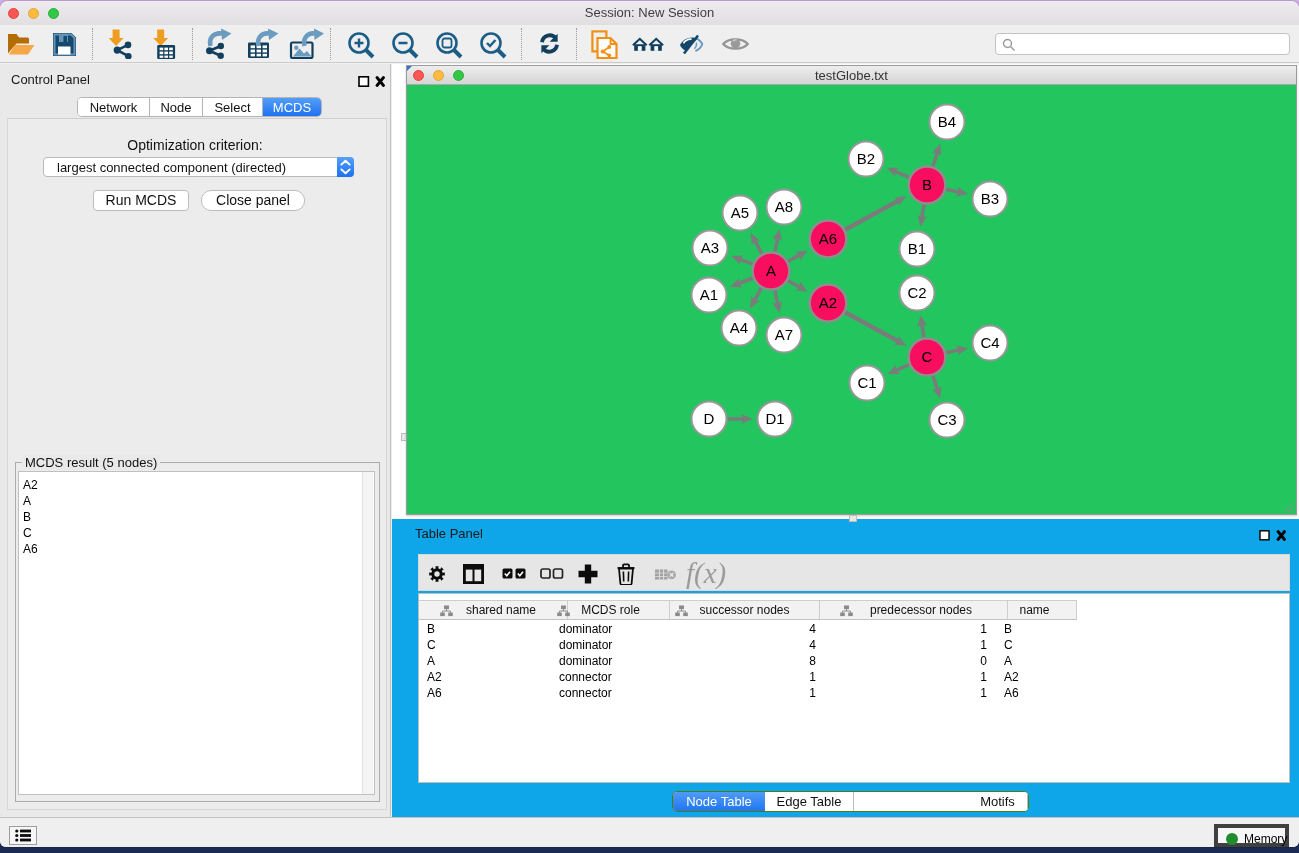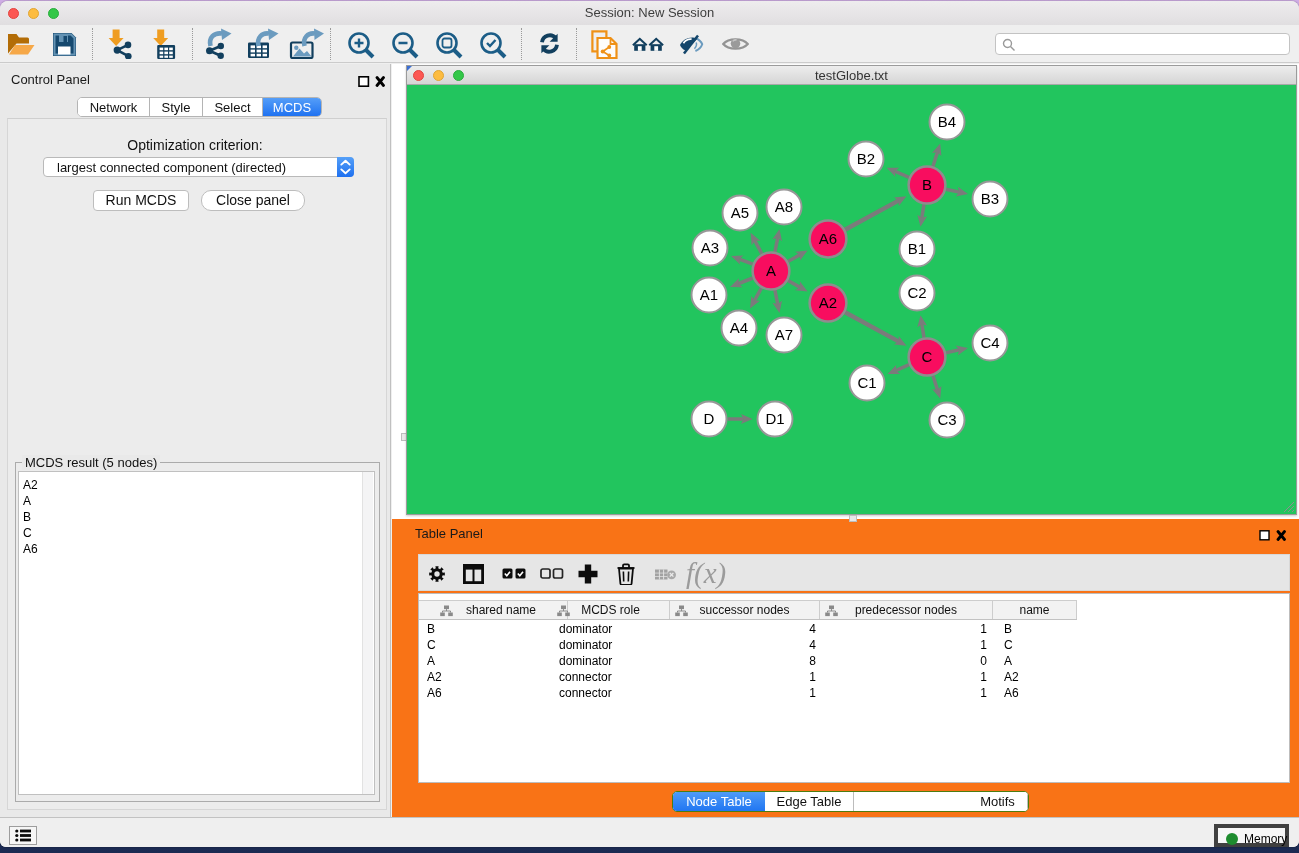--- a/index.html
+++ b/index.html
@@ -38,21 +38,21 @@
 .listbox .item { font-size:12px; color:#000; padding-left:4px; height:16px; line-height:16px; }
 .lb-scroll { position:absolute; right:1px; top:0px; width:11px; height:322px; background:#f4f4f5; border-left:1px solid #e2e2e2; }
 
 .rightarea { position:absolute; left:392px; top:63px; width:907px; height:753px; background:#fff; }
 .netwin { position:absolute; left:14px; top:1px; width:891px; height:450px; background:#22c55e; border:1px solid #9b9b9b; box-shadow:0 1px 2px rgba(0,0,0,.2); }
 .netwin .ntb { position:absolute; left:0; top:0; width:100%; height:19px; background:linear-gradient(180deg,#ededed 0%,#d5d5d5 100%); border-bottom:1px solid #a8a8a8; }
 .netwin .ntb .title { position:absolute; width:100%; top:2px; text-align:center; font-size:13px; color:#333; }
 .ntl { position:absolute; top:4px; width:11px; height:11px; border-radius:50%; }
 .grip { position:absolute; right:2px; bottom:2px; width:12px; height:12px; }
 
-.tp { position:absolute; left:392px; top:518px; width:907px; height:298px; background:#f97316; }
+.tp { position:absolute; left:392px; top:518px; width:907px; height:298px; background:#0ea5e9; }
 .tp-title { position:absolute; left:23px; top:7px; font-size:13px; color:#1a1a1a; }
 .tp-icons { position:absolute; right:12px; top:8px; }
 .tp-toolbar { position:absolute; left:26px; top:35px; width:872px; height:37px; background:#e6e6e6; border:1px solid #d8d8d8; }
 .tbl { position:absolute; left:26px; top:74px; width:872px; height:190px; background:#fff; border:1px solid #bdbdbd; }
 .tbl .hrow { position:absolute; left:0; top:6px; height:20px; background:#f2f2f2; border-top:1px solid #cdcdcd; border-bottom:1px solid #c2c2c2; }
 .hcell { position:absolute; top:0; height:100%; border-right:1px solid #cdcdcd; font-size:12px; color:#111; text-align:center; line-height:19px; }
 .hcell svg { position:absolute; left:5px; top:4px; }
 .trow { position:absolute; height:16px; font-size:12px; color:#000; line-height:16px; }
 .tcell { position:absolute; top:0; height:16px; }
 .bots { position:absolute; left:280px; top:272px; height:21px; display:flex; border:1px solid #4d7c0f; border-radius:5px; overflow:hidden; background:#fff; }
@@ -232,21 +232,21 @@
   <div class="cp">
     <div class="cp-title">Control Panel</div>
     <div class="cp-icons" id="cpicons">
       <svg width="28" height="11" viewBox="0 0 28 11">
         <rect x="1" y="0.8" width="9.4" height="9.4" fill="#fff" stroke="#000" stroke-width="1.6"></rect>
         <path d="M19 1.5 L25.5 9.5 M25.5 1.5 L19 9.5" stroke="#000" stroke-width="2.8" fill="none" stroke-linecap="round"></path>
       </svg>
     </div>
     <div class="tabs">
       <div class="tab" style="width:72px;">Network</div>
-      <div class="tab" style="width:53px;">Style</div>
+      <div class="tab" style="width:53px;">Node</div>
       <div class="tab" style="width:60px;">Select</div>
       <div class="tab sel" style="width:58px;">MCDS</div>
     </div>
     <div class="cp-body"></div>
     <div class="opt-label">Optimization criterion:</div>
     <div class="combo">
       <div class="txt">largest connected component (directed)</div>
       <div class="step" id="combostep">
         <svg width="17" height="20" viewBox="0 0 17 20">
             <g stroke="#fff" stroke-width="1.9" fill="none" stroke-linecap="round" stroke-linejoin="round">
@@ -456,21 +456,21 @@
               <path d="M6.5 4.1 V6 M2.5 7.5 V6 H10.5 V7.5" stroke="#8a8a8a" fill="none" stroke-width="1"></path>
             </svg>MCDS role</div>
         <div class="hcell" style="left:251px; width:150px;"><svg width="13" height="12" viewBox="0 0 13 12">
               <g fill="#8a8a8a">
                 <rect x="4" y="0.5" width="5" height="3.6"></rect>
                 <rect x="0.2" y="7.5" width="4.6" height="3.6"></rect>
                 <rect x="8.2" y="7.5" width="4.6" height="3.6"></rect>
               </g>
               <path d="M6.5 4.1 V6 M2.5 7.5 V6 H10.5 V7.5" stroke="#8a8a8a" fill="none" stroke-width="1"></path>
             </svg>successor nodes</div>
-        <div class="hcell" style="left:401px; width:173px;"><svg width="13" height="12" viewBox="0 0 13 12">
+        <div class="hcell" style="left:416px; width:173px;"><svg width="13" height="12" viewBox="0 0 13 12">
               <g fill="#8a8a8a">
                 <rect x="4" y="0.5" width="5" height="3.6"></rect>
                 <rect x="0.2" y="7.5" width="4.6" height="3.6"></rect>
                 <rect x="8.2" y="7.5" width="4.6" height="3.6"></rect>
               </g>
               <path d="M6.5 4.1 V6 M2.5 7.5 V6 H10.5 V7.5" stroke="#8a8a8a" fill="none" stroke-width="1"></path>
             </svg>predecessor nodes</div>
         <div class="hcell" style="left:574px; width:84px;">name</div>
       </div>
       <div class="trow" style="left:0; top:27px; width:658px;">

